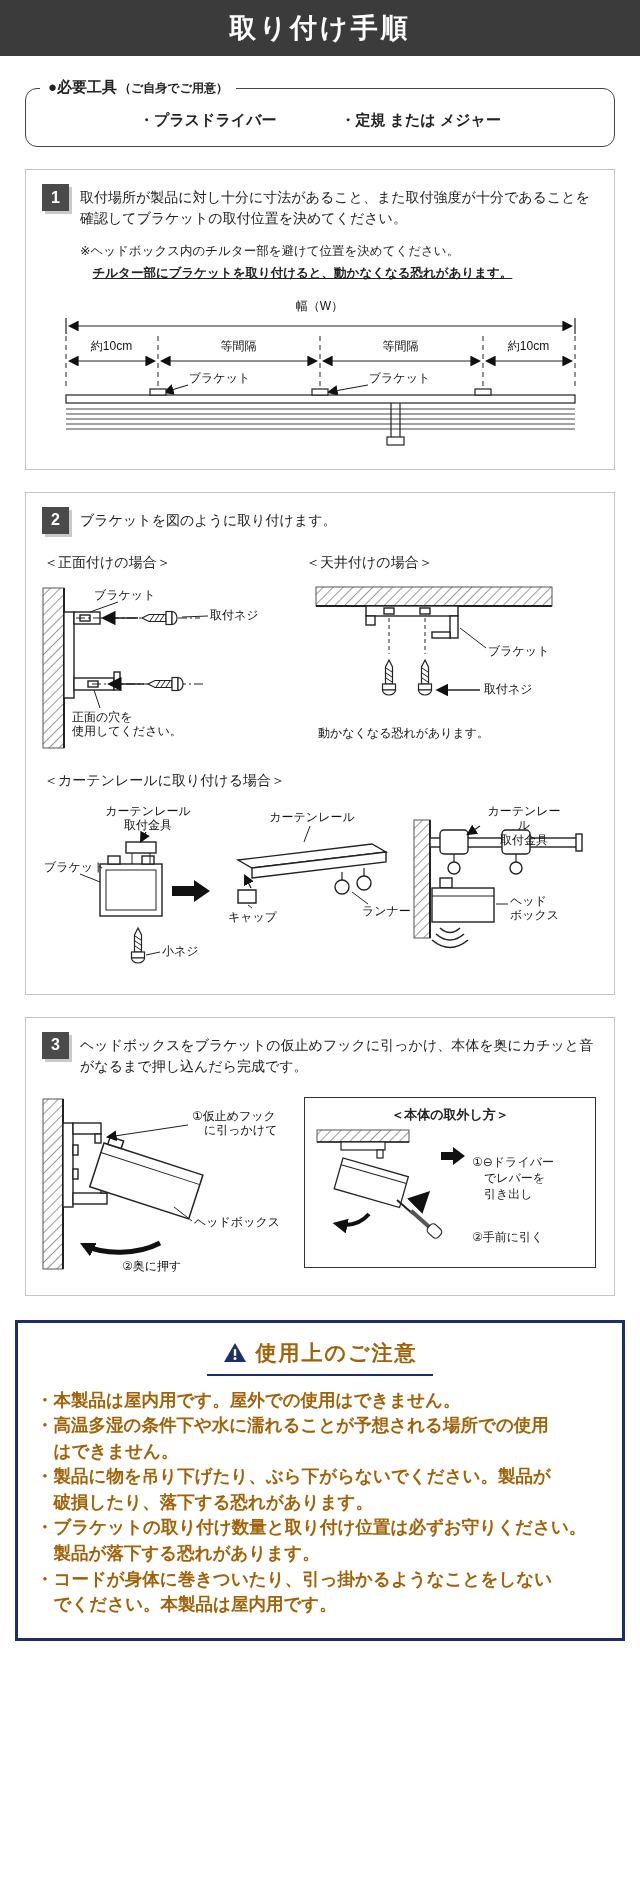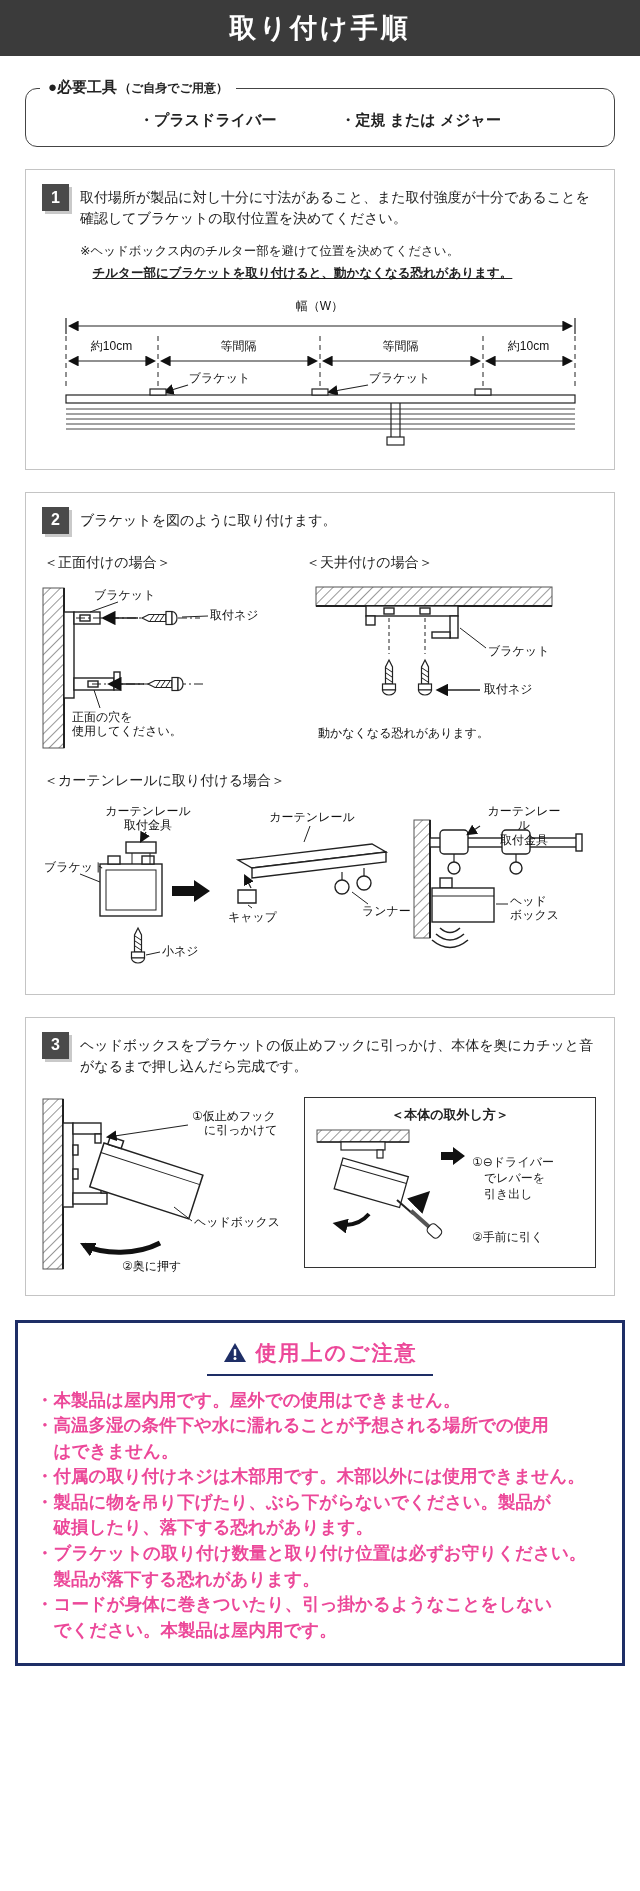--- a/index.html
+++ b/index.html
@@ -30,21 +30,21 @@
   .row2{display:flex;margin-top:2px}
   .row3{display:flex;gap:12px;margin-top:12px;align-items:flex-start}
 
   .inset{width:292px;border:1.5px solid #333;background:#fff;padding:8px 8px 6px;margin-top:8px}
   .inset-head{font-size:13px;font-weight:bold;text-align:center;margin-bottom:4px}
   .inset-row{display:flex;gap:4px}
   .inset-fig{position:relative;width:155px;height:112px}
   .inset-labels{font-size:12px;line-height:1.35;white-space:pre-line;padding-top:10px}
   .inset-labels .l2{margin-top:10px}
 
-  .caution{margin:24px 15px 0;border:3px solid #1e2e66;padding:16px 18px 20px;color:#ec4899}
+  .caution{margin:24px 15px 0;border:3px solid #1e2e66;padding:16px 18px 20px;color:#a16207}
   .caution-title{text-align:center;margin-bottom:12px}
   .caution-title .tw{display:inline-flex;align-items:center;gap:9px;border-bottom:2px solid #1e2e66;
                      padding:0 16px 7px;font-size:21px;font-weight:bold;letter-spacing:2px}
   .caution-item{font-size:17.5px;font-weight:bold;line-height:1.46;white-space:pre-line}
 </style>
 </head>
 <body>
 
 <svg width="0" height="0" style="position:absolute" aria-hidden="true">
   <defs>
@@ -355,20 +355,19 @@
         <polygon points="12,1 23,20 1,20" fill="#1e2e66"></polygon>
         <rect x="10.8" y="7.2" width="2.4" height="6.6" fill="#fff"></rect>
         <circle cx="12" cy="16.6" r="1.5" fill="#fff"></circle>
       </svg>
       <span>使用上のご注意</span>
     </span>
   </div>
   <div class="caution-item">・本製品は屋内用です。屋外での使用はできません。</div>
   <div class="caution-item">・高温多湿の条件下や水に濡れることが予想される場所での使用
 　はできません。</div>
-  <div class="caution-item">・付属の取り付けネジは木部用です。木部以外には使用できません。</div>
   <div class="caution-item">・製品に物を吊り下げたり、ぶら下がらないでください。製品が
 　破損したり、落下する恐れがあります。</div>
   <div class="caution-item">・ブラケットの取り付け数量と取り付け位置は必ずお守りください。
 　製品が落下する恐れがあります。</div>
   <div class="caution-item">・コードが身体に巻きついたり、引っ掛かるようなことをしない
 　でください。本製品は屋内用です。</div>
 </div>
 
 </body></html>

